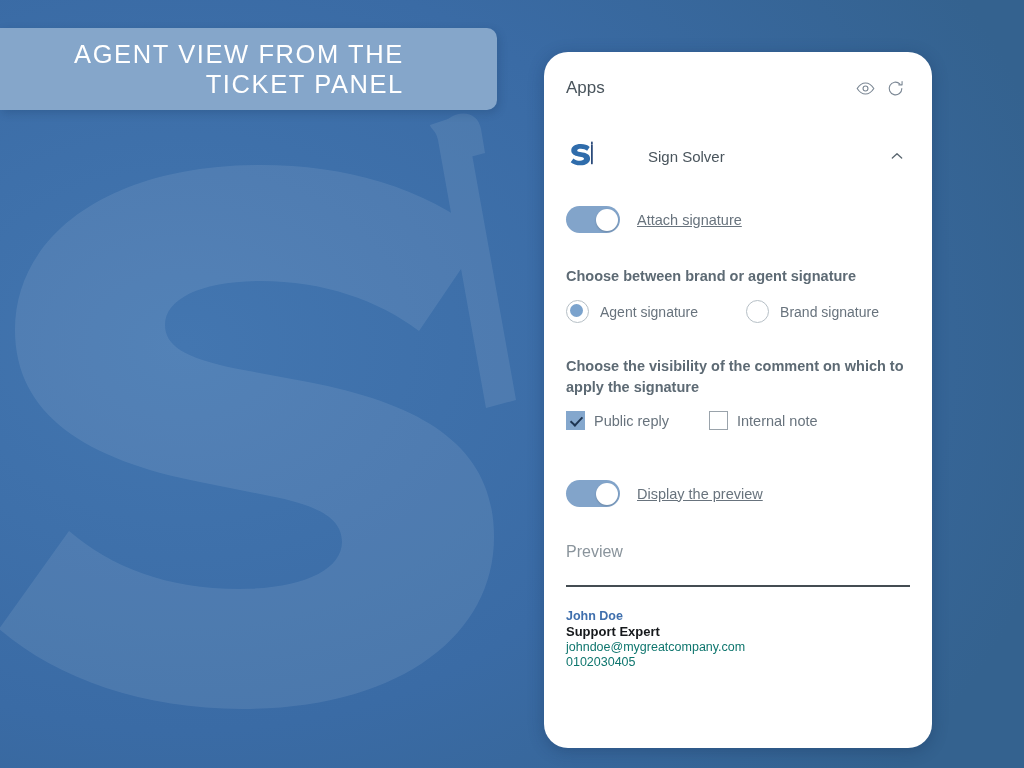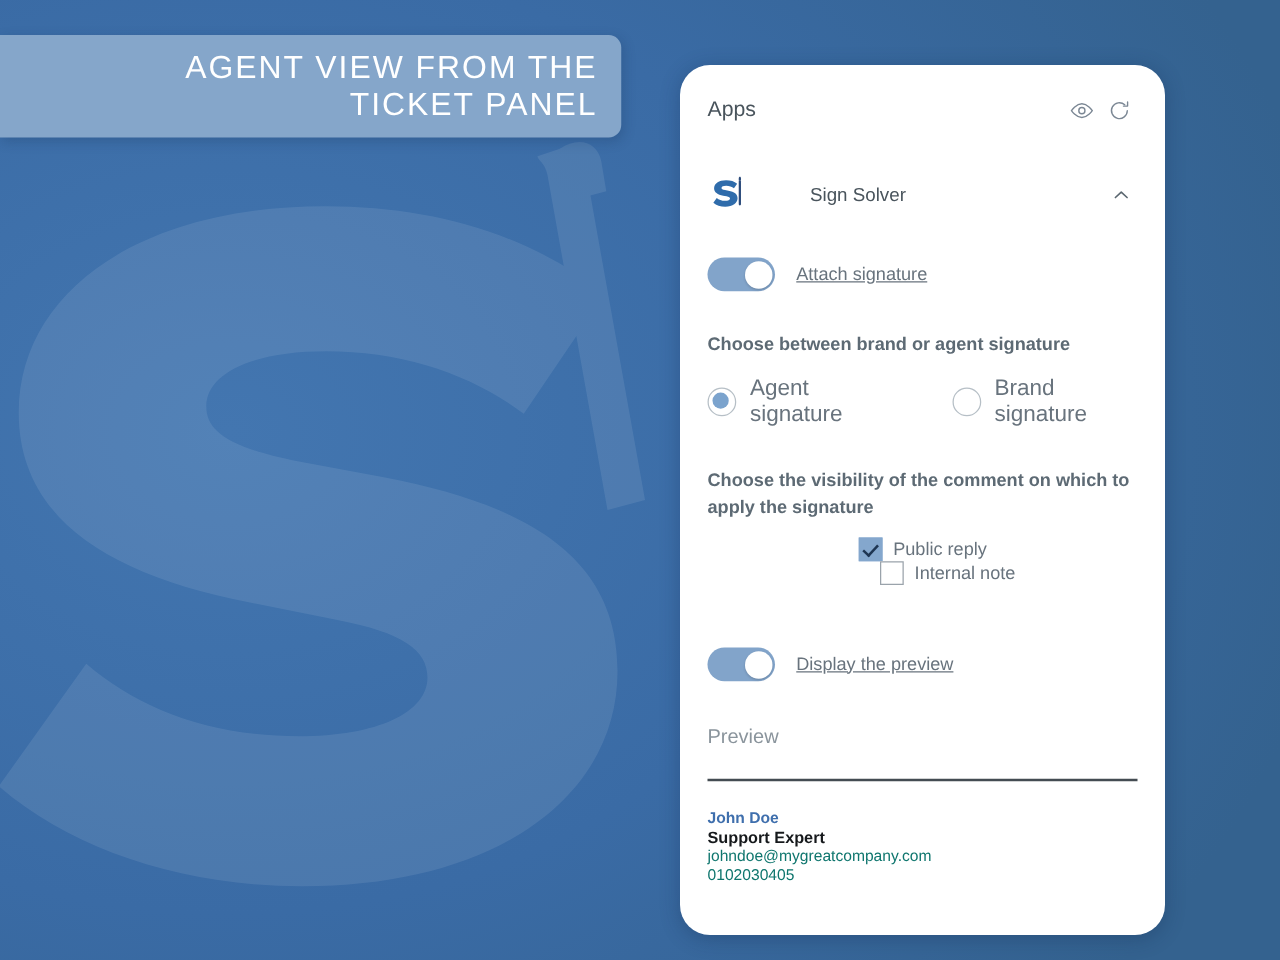--- a/index.html
+++ b/index.html
@@ -39,21 +39,21 @@
     left: 0;
     top: 28px;
     width: 497px;
     height: 82px;
     background: #85a6ca;
     border-top-right-radius: 10px;
     border-bottom-right-radius: 10px;
     box-shadow: 2px 3px 9px rgba(20,45,80,0.22);
     display: flex;
     align-items: center;
-    justify-content: flex-end;
+    justify-content: center;
   }
   #banner .banner-text {
     color: #ffffff;
     font-size: 25.5px;
     line-height: 30px;
     letter-spacing: 1.6px;
     text-align: right;
     padding-right: 19px;
     font-weight: 400;
     white-space: pre-line;
@@ -185,31 +185,30 @@
   }
   .radio.checked::after {
     content: "";
     position: absolute;
     left: 3.2px; top: 3.2px;
     width: 13px; height: 13px;
     border-radius: 50%;
     background: #7ba3cd;
   }
   .radio-label {
-    font-size: 18px;
+    font-size: 14px;
     color: #68737d;
     margin-left: 11px;
   }
 
   
   .check-group {
     display: flex;
     align-items: center;
     margin-top: 13px;
-    flex-direction: column;
   }
   .check-item { display: flex; align-items: center; cursor: pointer; }
   .check-item.second { margin-left: 40px; }
   .checkbox {
     width: 19px; height: 19px;
     border: 1.4px solid #9aa3ab;
     background: #ffffff;
     flex: 0 0 19px;
     position: relative;
   }

